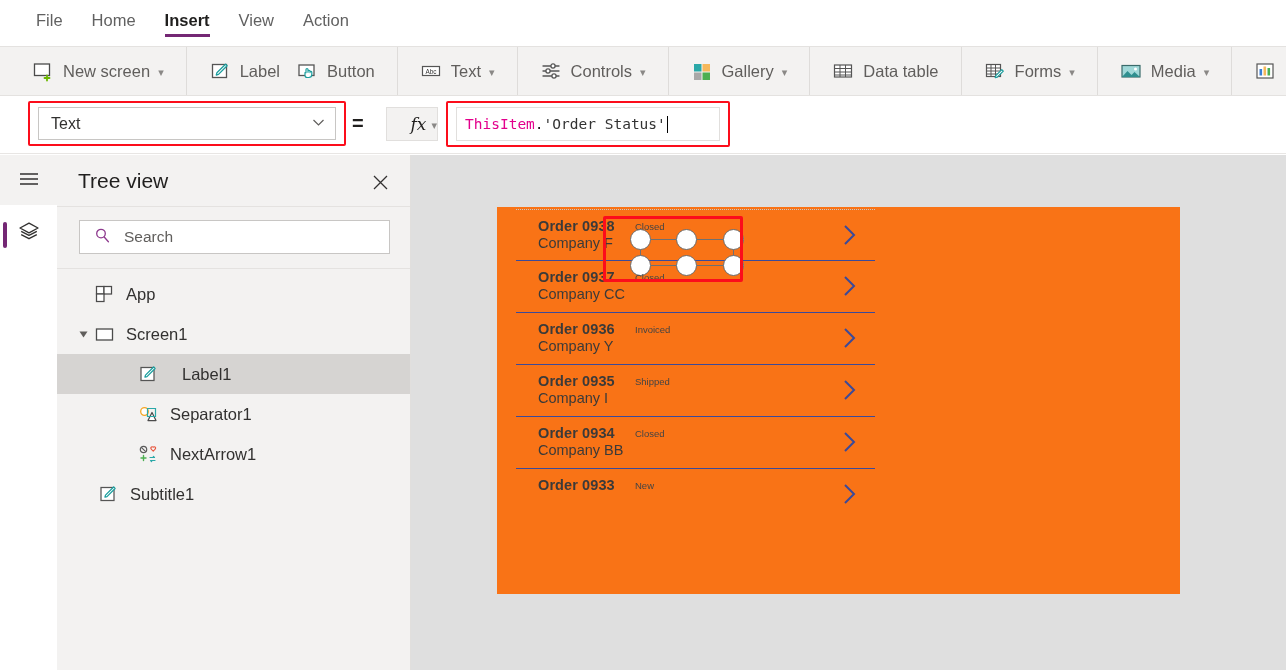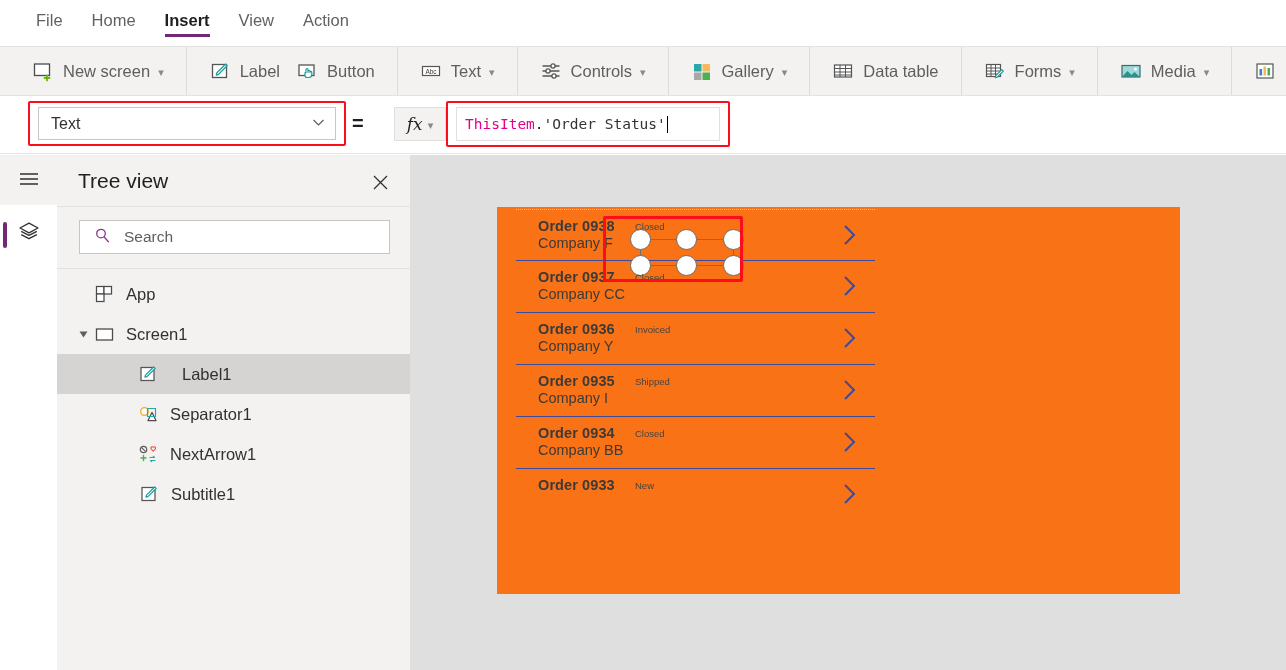--- a/index.html
+++ b/index.html
@@ -112,25 +112,25 @@
     display: flex; align-items: center;
     padding: 0 10px 0 12px;
     cursor: default;
   }
   .prop-text { font-size: 16px; color: #323130; flex: 1; }
   .eq {
     position: absolute; left: 352px; top: 112px;
     font-size: 20px; color: #201f1e; font-weight: bold;
   }
   .fx-box {
-    position: absolute; left: 394px; top: 107px;
+    position: absolute; left: 386px; top: 107px;
     width: 52px; height: 34px;
     background: #f3f2f1;
     border: 1px solid #e1dfdd;
-    display: flex; align-items: center; justify-content: center;
+    display: flex; align-items: center; justify-content: flex-end;
     cursor: default;
   }
   .fx-txt { font-family: "DejaVu Serif", serif; font-style: italic; font-size: 17px; color: #201f1e; }
   .formula-wrap {
     position: absolute; left: 446px; top: 101px;
     width: 284px; height: 46px;
     border: 2px solid #fc0d1b;
     border-radius: 2px;
   }
   .formula-input {
@@ -579,21 +579,21 @@
             <circle cx="5.5" cy="5.5" r="3.2" fill="none" stroke="#5a5a5a" stroke-width="1.2"></circle>
             <path d="M3.3 3.3l4.4 4.4" stroke="#5a5a5a" stroke-width="1.2"></path>
             <path d="M15.2 3.2c1.1-1.1 3 .2 2.2 1.6-.5.9-2.2 2.3-2.2 2.3s-1.7-1.4-2.2-2.3c-.8-1.4 1.1-2.7 2.2-1.6z" fill="none" stroke="#e8553d" stroke-width="1.2"></path>
             <path d="M5.5 11.5v5M3 14h5" stroke="#4caf50" stroke-width="1.4" stroke-linecap="round"></path>
             <path d="M12 13.5h4.5l-1.2-1.2M17 16.5h-4.5l1.2 1.2" fill="none" stroke="#2aa8a8" stroke-width="1.2" stroke-linecap="round" stroke-linejoin="round"></path>
           </svg>
         </span>
         <span class="tnode-label">NextArrow1</span>
       </div>
 
-      <div class="tnode" style="padding-left:81px;">
+      <div class="tnode" style="padding-left:40px;">
         <span class="tnode-ico">
           <svg width="21" height="21" viewBox="0 0 21 21">
             <rect x="3" y="3.5" width="13" height="13" fill="#fff" stroke="#555" stroke-width="1.25"></rect>
             <path d="M15.6 3l1.5 1.5-8.1 8.1-2.1.6.6-2.1z" fill="#fff" stroke="#1b9e9e" stroke-width="1.25" stroke-linejoin="round"></path>
           </svg>
         </span>
         <span class="tnode-label">Subtitle1</span>
       </div>
 
 

